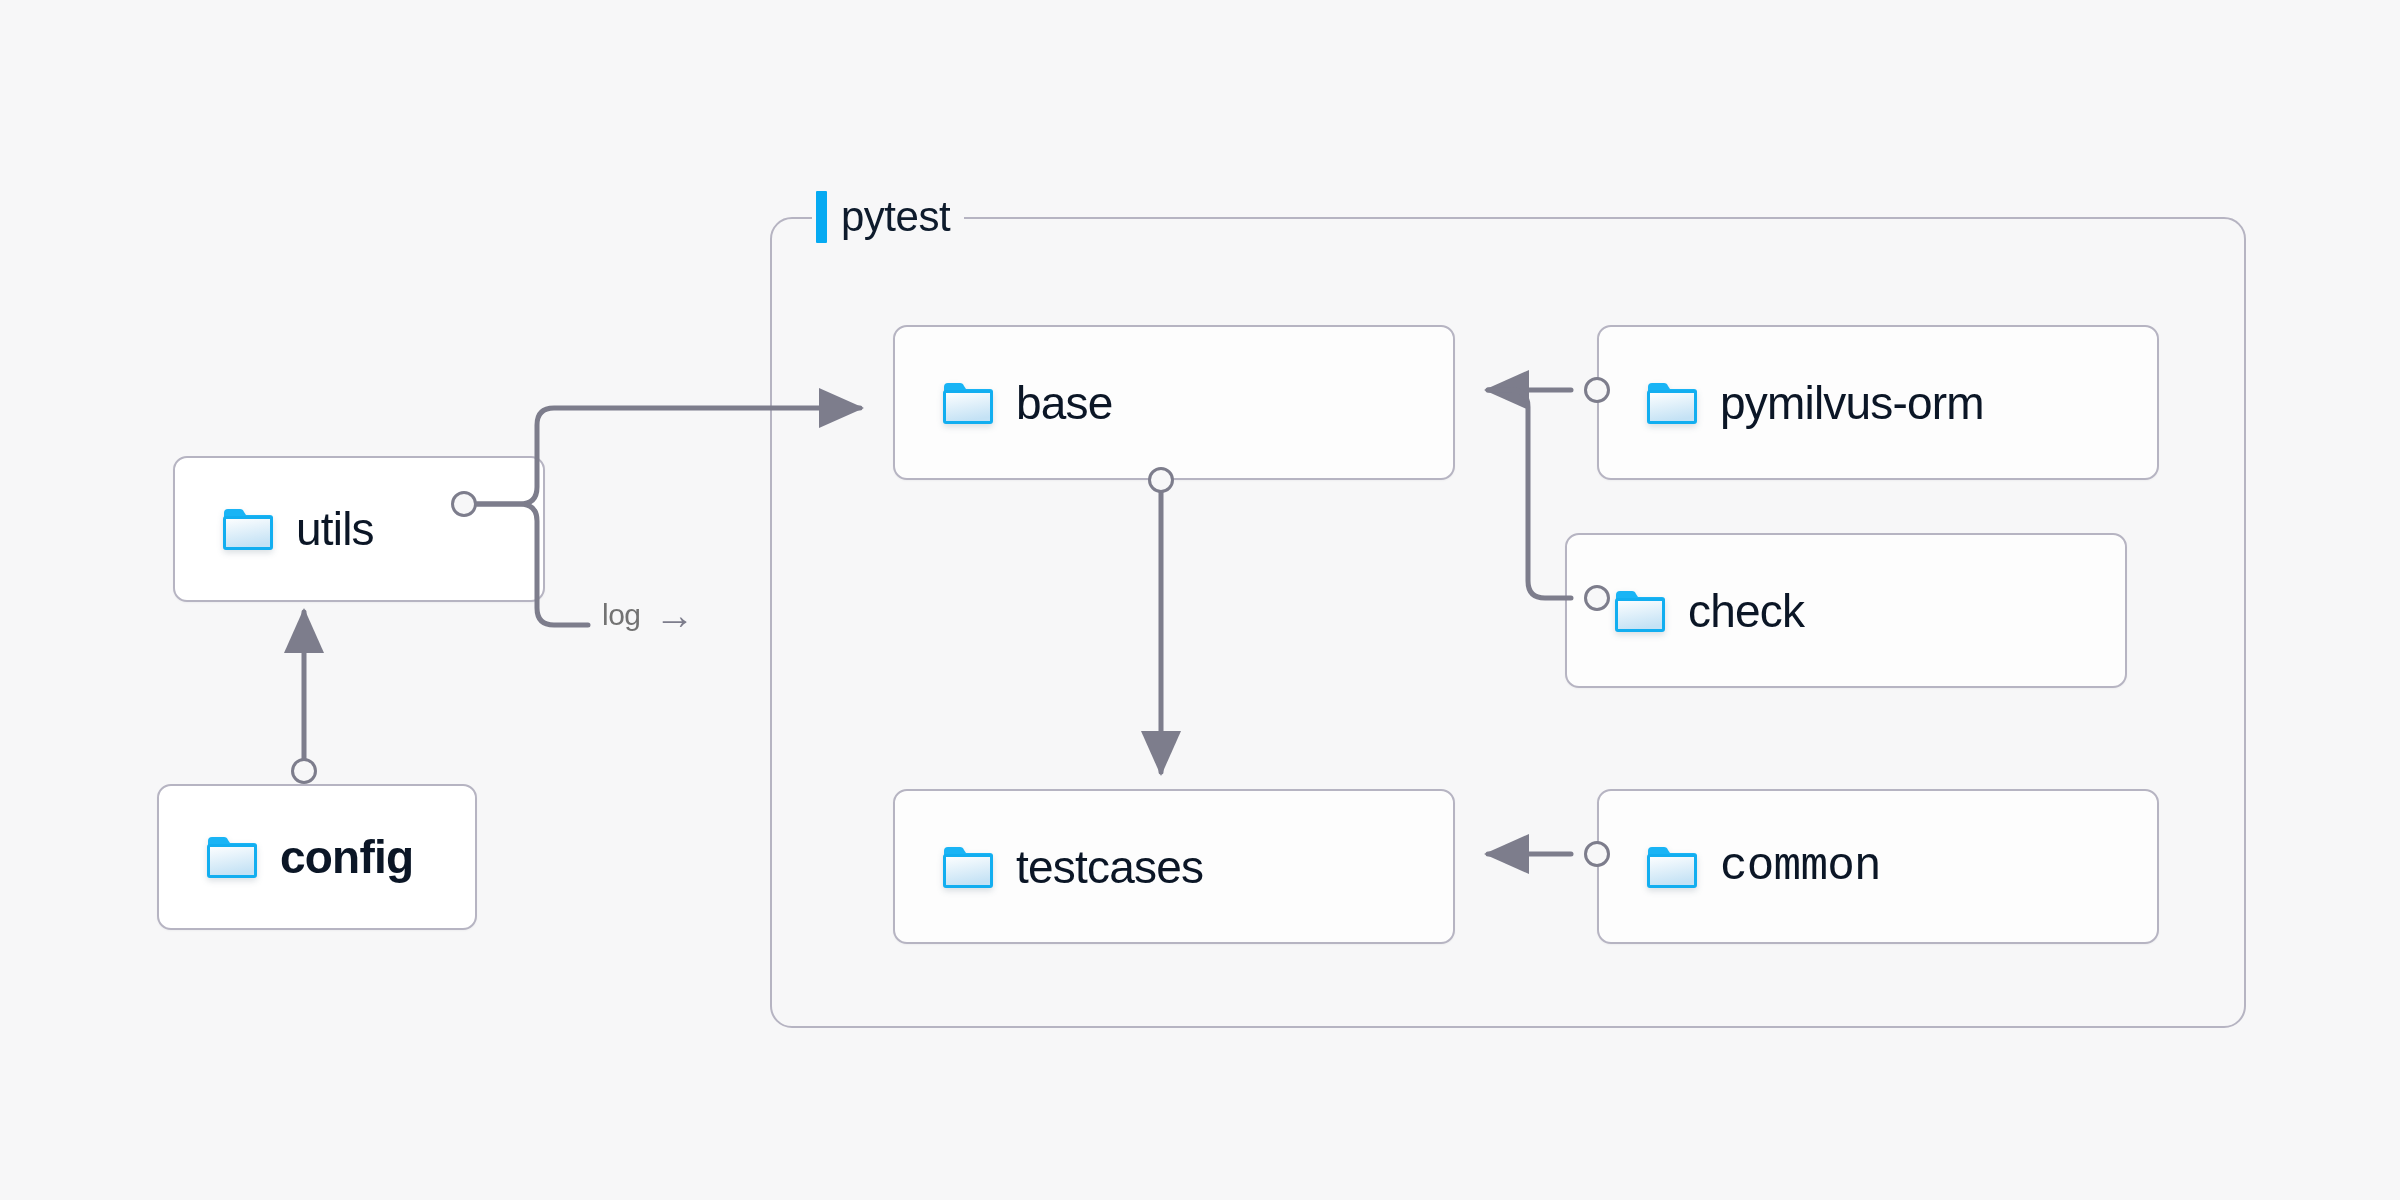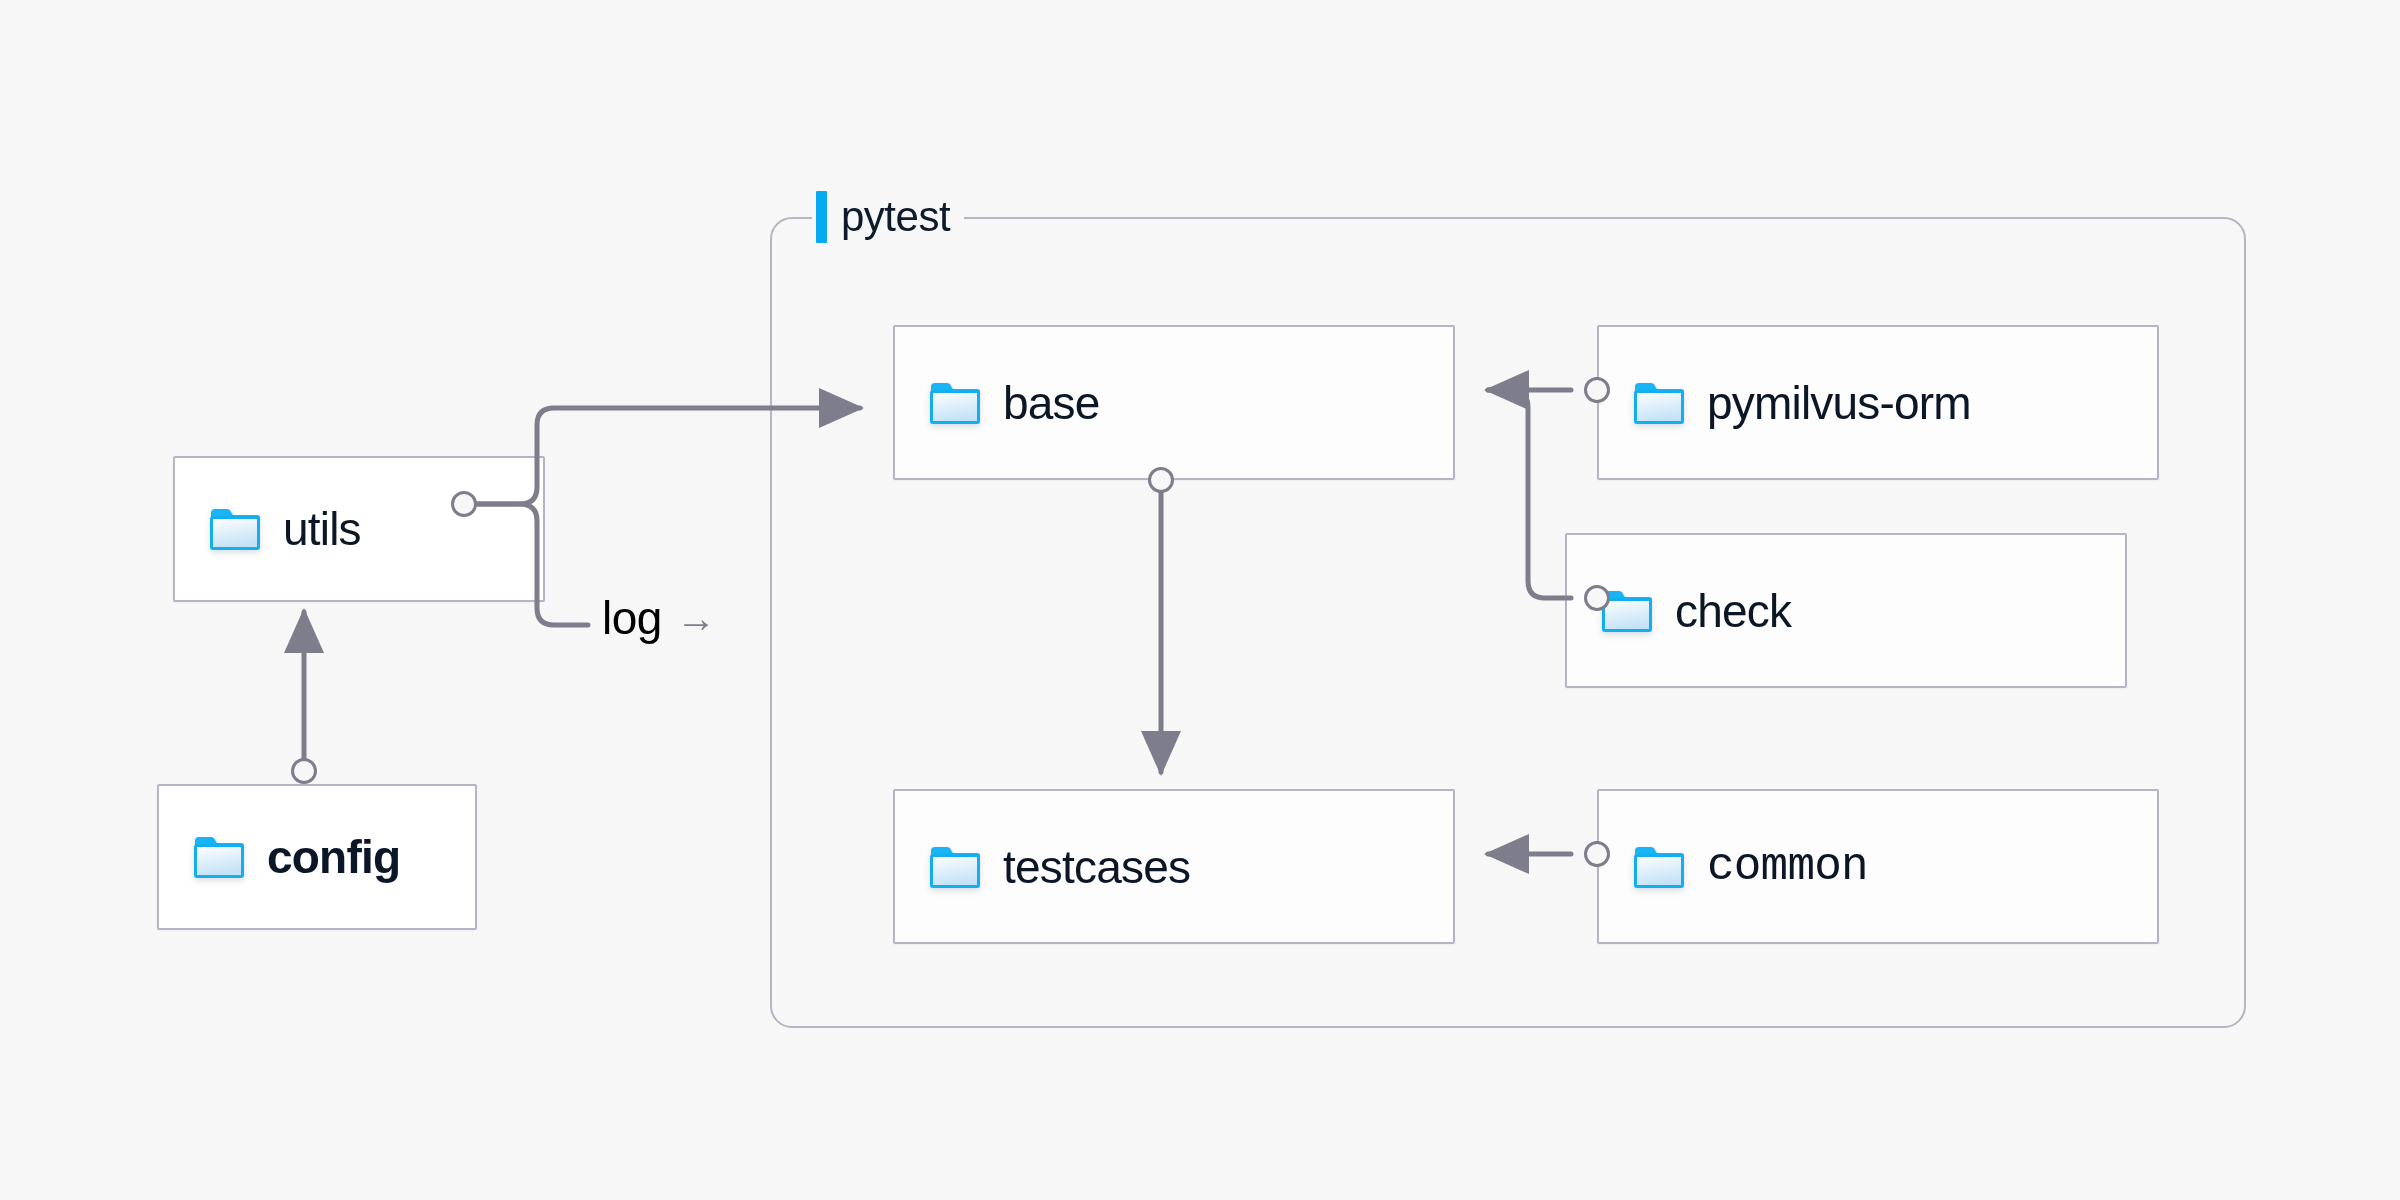--- a/index.html
+++ b/index.html
@@ -48,24 +48,25 @@
     white-space: nowrap;
     line-height: 1;
   }
 
   
   .node {
     position: absolute;
     box-sizing: border-box;
     background: #ffffff;
     border: 2px solid #b6b4c2;
-    border-radius: 2px;
+    border-radius: 14px;
     display: flex;
     align-items: center;
     box-shadow: 0 1px 2px rgba(20,20,40,0.04);
+    padding-left: 13px;
   }
   .node.inner {
     background: #fdfdfd;
   }
   .node-inner {
     display: flex;
     align-items: center;
     gap: 22px;
     padding-left: 34px;
   }
@@ -121,22 +122,22 @@
   .edge-label {
     position: absolute;
     display: flex;
     align-items: center;
     gap: 14px;
     background: #f7f7f8;
     padding: 0 10px;
     z-index: 5;
   }
   .edge-label-text {
-    font-size: 46px;
-    color: #000000;
+    font-size: 30px;
+    color: #737373;
     letter-spacing: -0.5px;
     line-height: 1;
     white-space: nowrap;
   }
   .edge-label-arrow {
     font-size: 40px;
     color: #7d7d8c;
     line-height: 1;
   }
 </style>

